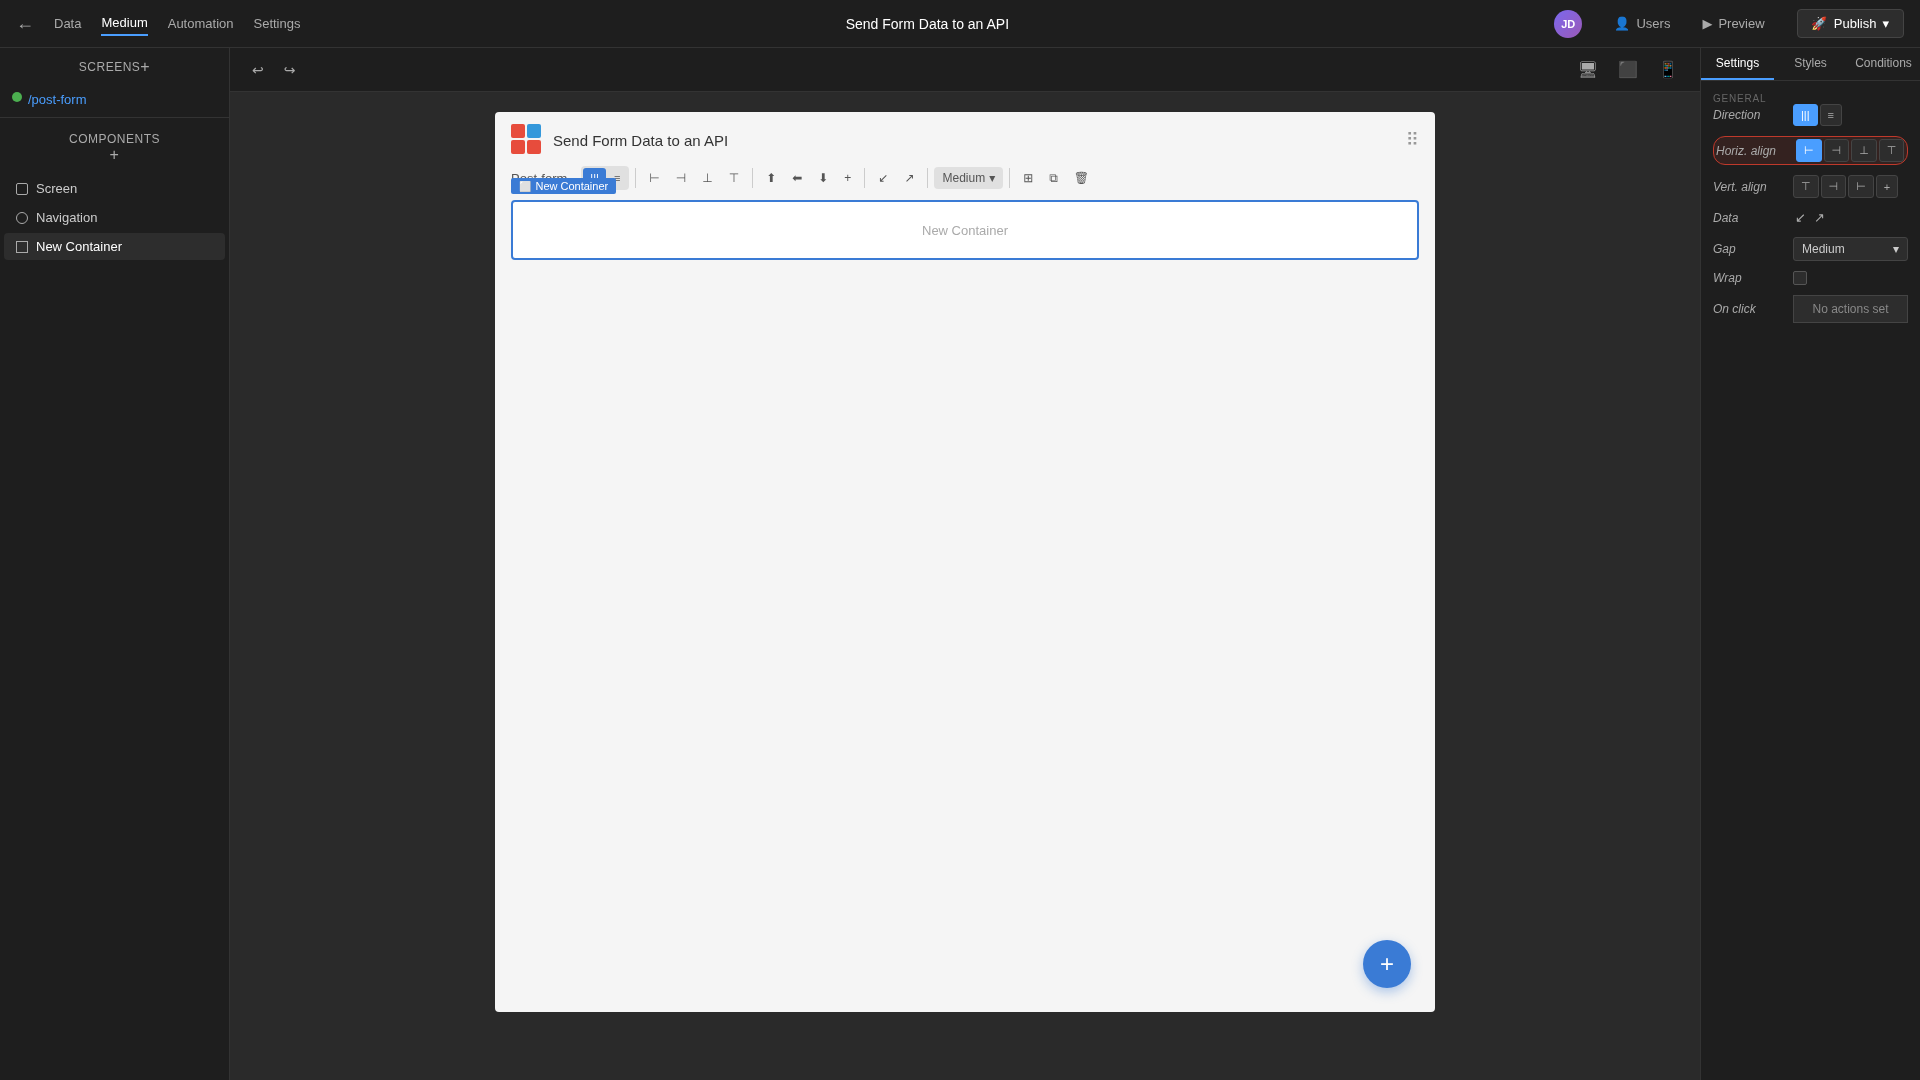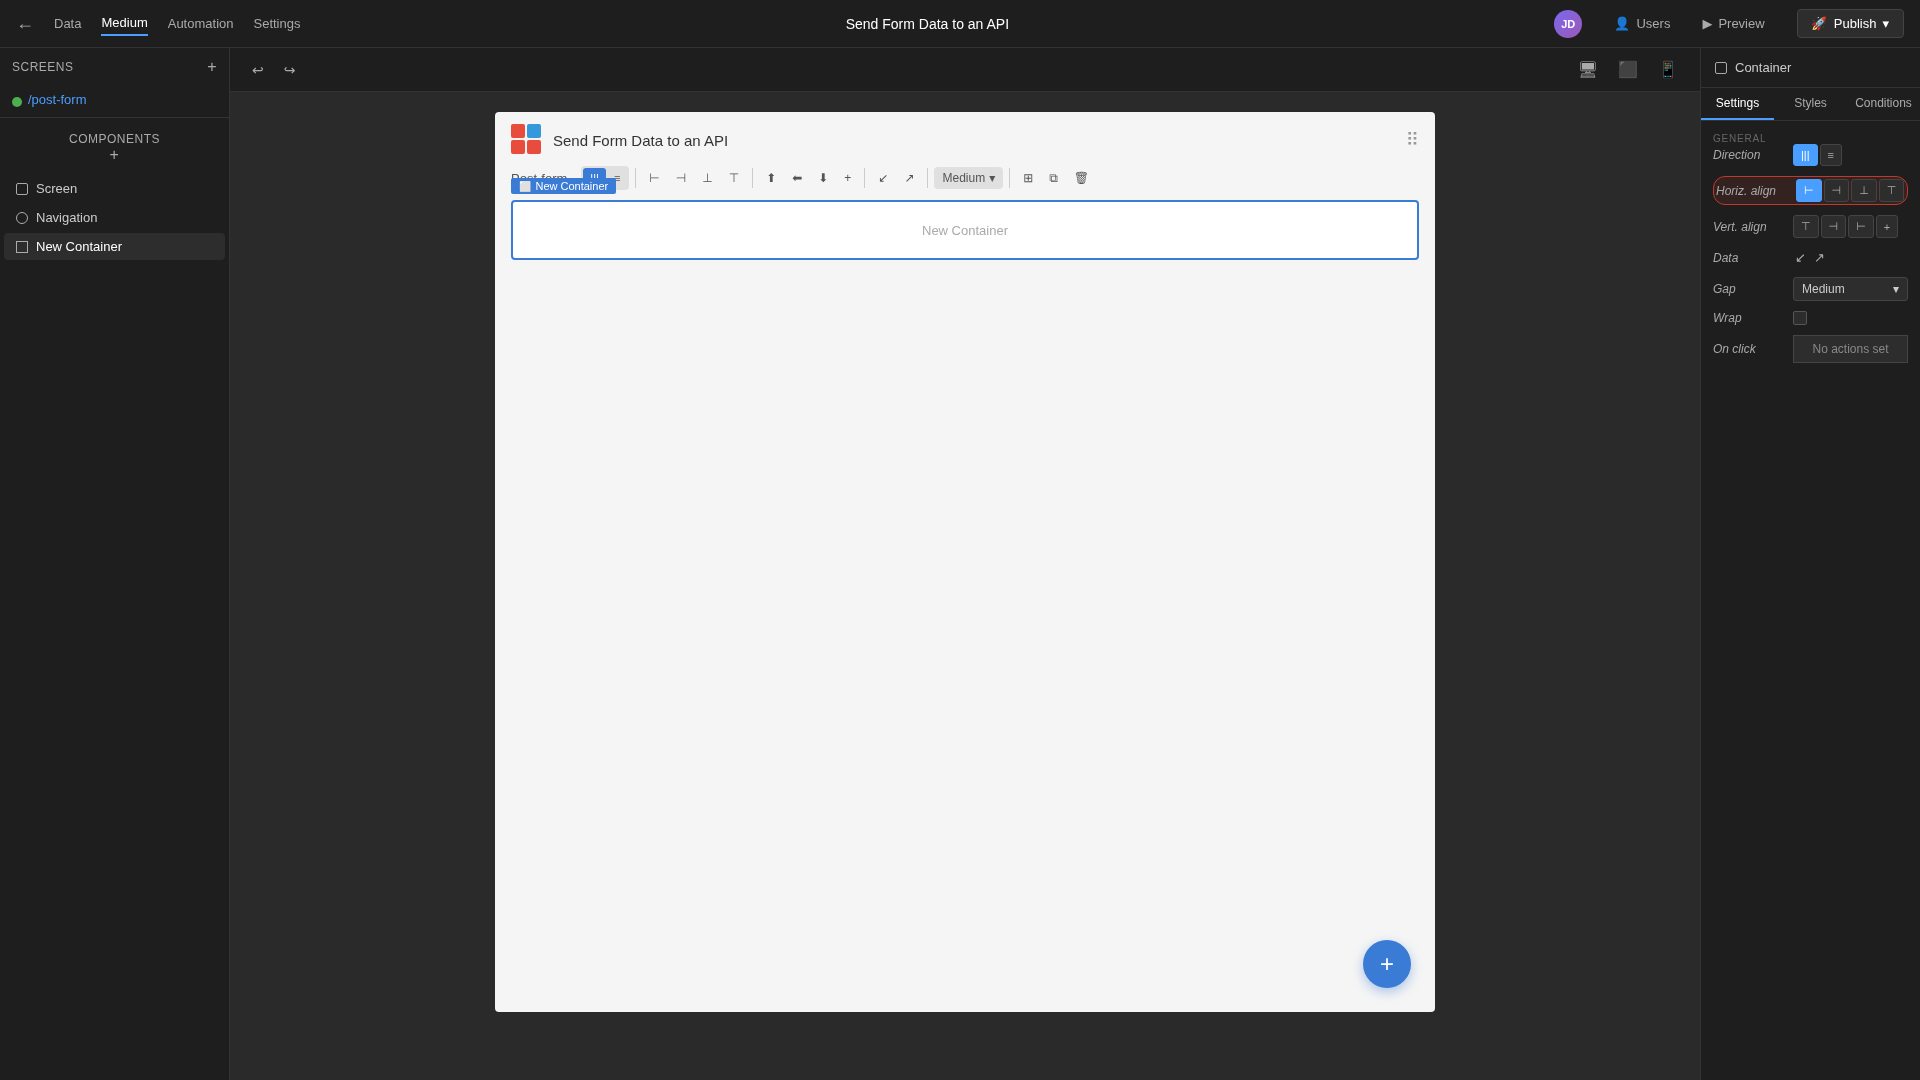--- a/index.html
+++ b/index.html
@@ -18,25 +18,25 @@
     .top-nav-right { display: flex; align-items: center; gap: 32px; }
     .avatar { width: 28px; height: 28px; border-radius: 50%; background: linear-gradient(135deg, #7b68ee, #9b59b6); display: flex; align-items: center; justify-content: center; font-size: 11px; font-weight: bold; }
     .users-btn, .preview-btn { display: flex; align-items: center; gap: 6px; color: #aaa; font-size: 13px; cursor: pointer; }
     .publish-btn { display: flex; align-items: center; gap: 6px; background: #2d2d2d; border: 1px solid #444; color: #fff; font-size: 13px; padding: 6px 14px; border-radius: 4px; cursor: pointer; }
 
     
     .main-layout { display: flex; height: calc(1080px - 48px); }
 
     
     .left-sidebar { width: 230px; background: #1e1e1e; border-right: 1px solid #333; display: flex; flex-direction: column; }
-    .sidebar-section-header { display: flex; align-items: center; justify-content: space-between; padding: 10px 12px; font-size: 12px; color: #aaa; text-transform: uppercase; letter-spacing: 0.5px; }
+    .sidebar-section-header { display: flex; align-items: center; justify-content: center; padding: 10px 12px; font-size: 12px; color: #aaa; text-transform: uppercase; letter-spacing: 0.5px; }
     .sidebar-add-btn { color: #aaa; cursor: pointer; font-size: 16px; }
     .sidebar-item { display: flex; align-items: center; gap: 8px; padding: 6px 12px; font-size: 13px; color: #ccc; cursor: pointer; border-radius: 4px; margin: 1px 4px; }
     .sidebar-item.active { background: #2d2d2d; color: #fff; }
-    .sidebar-screen { display: flex; align-items: flex-end; gap: 6px; padding: 6px 12px; font-size: 13px; color: #4a9eff; }
+    .sidebar-screen { display: flex; align-items: flex-start; gap: 6px; padding: 6px 12px; font-size: 13px; color: #4a9eff; }
     .screen-dot { width: 10px; height: 10px; border-radius: 50%; background: #4CAF50; }
     .divider { height: 1px; background: #333; margin: 4px 0; }
     .comp-section { display: flex; align-items: center; justify-content: space-between; padding: 10px 12px; font-size: 12px; color: #aaa; text-transform: uppercase; letter-spacing: 0.5px; flex-direction: column; }
     .icon-square { width: 12px; height: 12px; border: 1.5px solid #aaa; border-radius: 2px; }
     .icon-globe { width: 12px; height: 12px; border: 1.5px solid #aaa; border-radius: 50%; }
     .icon-container { width: 12px; height: 12px; border: 1.5px solid #aaa; }
 
     
     .canvas-area { flex: 1; background: #2a2a2a; display: flex; flex-direction: column; }
     .canvas-toolbar { display: flex; align-items: center; padding: 8px 16px; background: #1e1e1e; border-bottom: 1px solid #333; gap: 8px; }
@@ -227,24 +227,20 @@
           </div>
         </div>
 
         <div class="canvas-plus-btn">+</div>
 
       </div>
     </div>
   </main>
 
   <aside class="right-sidebar">
-    <div class="rs-header">
-      <span class="icon-square"></span>
-      <span>Container</span>
-    </div>
     <div class="rs-tabs">
       <div class="rs-tab active">Settings</div>
       <div class="rs-tab">Styles</div>
       <div class="rs-tab">Conditions</div>
     </div>
     <div class="rs-body">
       <div class="rs-section-title">GENERAL</div>
 
       <div class="rs-row">
         <span class="rs-label">Direction</span>

